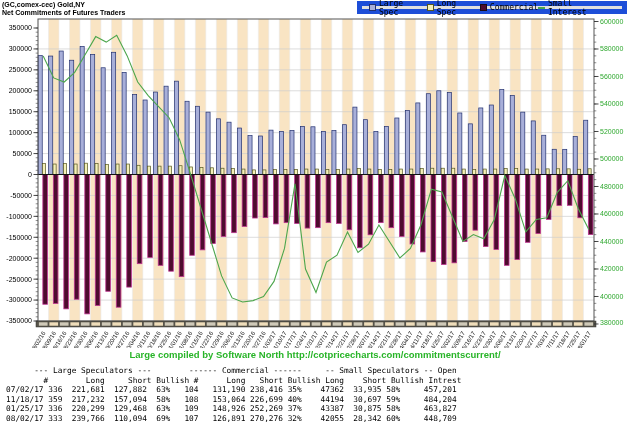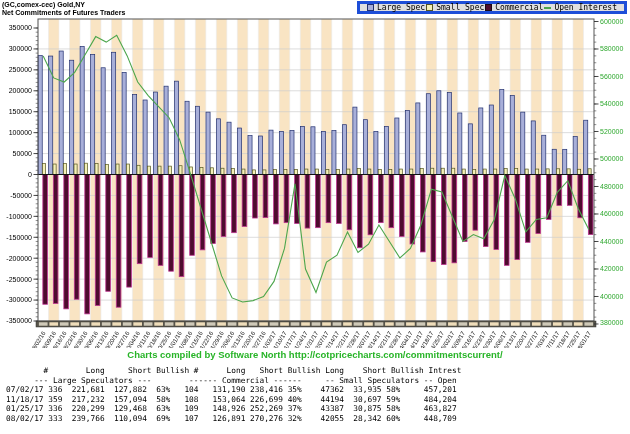--- a/index.html
+++ b/index.html
@@ -2,21 +2,21 @@
 <html><head>
 <meta charset="utf-8">
 <style>
   html,body{margin:0;padding:0;background:#fff;}
   body{width:630px;height:434px;overflow:hidden;position:relative;
        font-family:"Liberation Sans",sans-serif;}
   .screen{position:absolute;inset:0;width:630px;height:434px;background:#fff;}
   .titles{position:absolute;left:2px;top:1px;line-height:8px;}
   .t1,.t2{font-size:7px;font-weight:bold;color:#000;letter-spacing:0px;white-space:pre;}
   .legend{position:absolute;left:357px;top:1px;width:270px;height:13px;
-          background:#DFDFDF;border:3px solid #1d4ed8;display:flex;align-items:center;
+          background:#DFDFDF;border:5px solid #1d4ed8;display:flex;align-items:center;
           justify-content:space-between;padding:0 7px;box-sizing:border-box;}
   .li{display:flex;align-items:center;gap:3px;}
   .sw{width:5px;height:5px;border:1px solid #333;display:inline-block;}
   .sw-line{width:7px;height:2px;display:inline-block;}
   .lb{font-family:"DejaVu Sans Mono",monospace;font-size:8px;color:#000;}
   svg{position:absolute;left:0;top:0;}
   .credit{position:absolute;left:0;top:349px;width:630px;text-align:center;
           font-size:9.5px;font-weight:bold;color:#28B428;}
   .cot-table{position:absolute;left:6px;top:366px;}
   .trow{font-family:"DejaVu Sans Mono",monospace;font-size:7.8px;line-height:9.55px;
@@ -30,29 +30,29 @@
     <div class="t1">(GC,comex-cec) Gold,NY</div>
     <div class="t2">Net Commitments of Futures Traders</div>
   </div>
   <div class="legend" id="legend">
       <span class="li">
         <span class="sw" style="background: rgb(168, 175, 217); border-color: rgb(34, 48, 111);"></span>
         <span class="lb">Large Spec</span>
       </span>
       <span class="li">
         <span class="sw" style="background: rgb(244, 240, 184); border-color: rgb(85, 85, 31);"></span>
-        <span class="lb">Small Spec</span>
+        <span class="lb">Long Spec</span>
       </span>
       <span class="li">
         <span class="sw" style="background: rgb(77, 12, 46); border-color: rgb(26, 10, 20);"></span>
         <span class="lb">Commercial</span>
       </span>
       <span class="li">
         <span class="sw-line" style="background: rgb(76, 166, 76);"></span>
-        <span class="lb">Open Interest</span>
+        <span class="lb">Small Interest</span>
       </span>
     </div>
   <svg id="chart" width="630" height="348">
       <g>
         <rect x="48.490566037735846" y="19" width="10.49056603773585" height="302" fill="#F9E4C3"></rect>
         <rect x="69.47169811320755" y="19" width="10.49056603773585" height="302" fill="#F9E4C3"></rect>
         <rect x="90.45283018867924" y="19" width="10.49056603773585" height="302" fill="#F9E4C3"></rect>
         <rect x="111.43396226415095" y="19" width="10.49056603773585" height="302" fill="#F9E4C3"></rect>
         <rect x="132.41509433962264" y="19" width="10.49056603773585" height="302" fill="#F9E4C3"></rect>
         <rect x="153.39622641509436" y="19" width="10.49056603773585" height="302" fill="#F9E4C3"></rect>
@@ -593,22 +593,22 @@
         <text x="517.8207547169811" y="333" text-anchor="end" font-size="6" fill="#111" transform="rotate(-58 517.8207547169811 333)">06/13/17</text>
         <text x="528.3113207547169" y="333" text-anchor="end" font-size="6" fill="#111" transform="rotate(-58 528.3113207547169 333)">06/20/17</text>
         <text x="538.8018867924528" y="333" text-anchor="end" font-size="6" fill="#111" transform="rotate(-58 538.8018867924528 333)">06/27/17</text>
         <text x="549.2924528301887" y="333" text-anchor="end" font-size="6" fill="#111" transform="rotate(-58 549.2924528301887 333)">07/03/17</text>
         <text x="559.7830188679245" y="333" text-anchor="end" font-size="6" fill="#111" transform="rotate(-58 559.7830188679245 333)">07/11/17</text>
         <text x="570.2735849056604" y="333" text-anchor="end" font-size="6" fill="#111" transform="rotate(-58 570.2735849056604 333)">07/18/17</text>
         <text x="580.7641509433962" y="333" text-anchor="end" font-size="6" fill="#111" transform="rotate(-58 580.7641509433962 333)">07/25/17</text>
         <text x="591.2547169811321" y="333" text-anchor="end" font-size="6" fill="#111" transform="rotate(-58 591.2547169811321 333)">08/01/17</text>
       </g>
     </svg>
-  <div class="credit">Charts compiled by Software North  http://cotpricecharts.com/commitmentscurrent/</div>
+  <div class="credit">Large compiled by Software North  http://cotpricecharts.com/commitmentscurrent/</div>
   <div class="cot-table" id="cot-table">
+      <div class="trow">      --- Large Speculators ---        ------ Commercial ------     -- Small Speculators -- Open</div>
       <div class="trow">        #        Long     Short Bullish #      Long   Short Bullish Long    Short Bullish Intrest</div>
-      <div class="trow">      --- Large Speculators ---        ------ Commercial ------     -- Small Speculators -- Open</div>
       <div class="trow">07/02/17 336  221,681  127,882  63%   104   131,190 238,416 35%    47362  33,935 58%     457,201</div>
       <div class="trow">11/18/17 359  217,232  157,094  58%   108   153,064 226,699 40%    44194  30,697 59%     484,204</div>
       <div class="trow">01/25/17 336  220,299  129,468  63%   109   148,926 252,269 37%    43387  30,875 58%     463,827</div>
       <div class="trow">08/02/17 333  239,766  110,094  69%   107   126,891 270,276 32%    42055  28,342 60%     448,709</div>
     </div>
 </div>
 
 </body></html>

